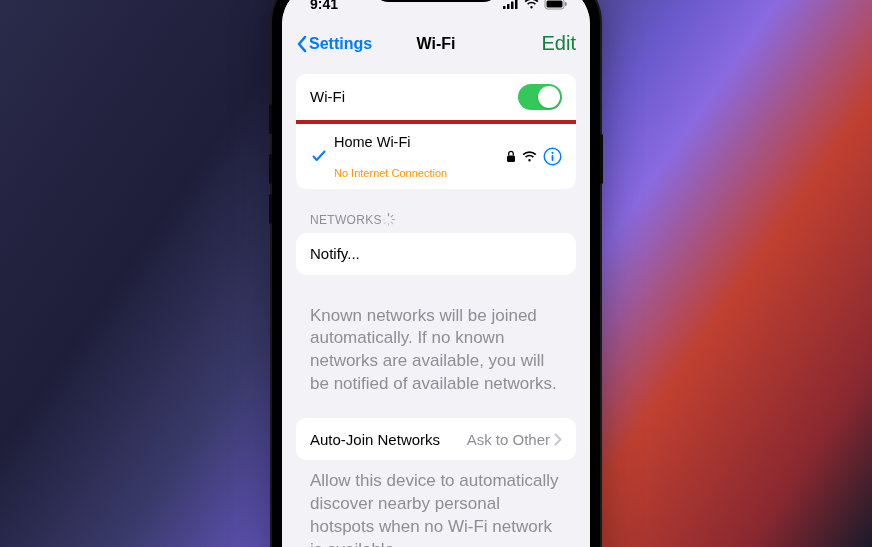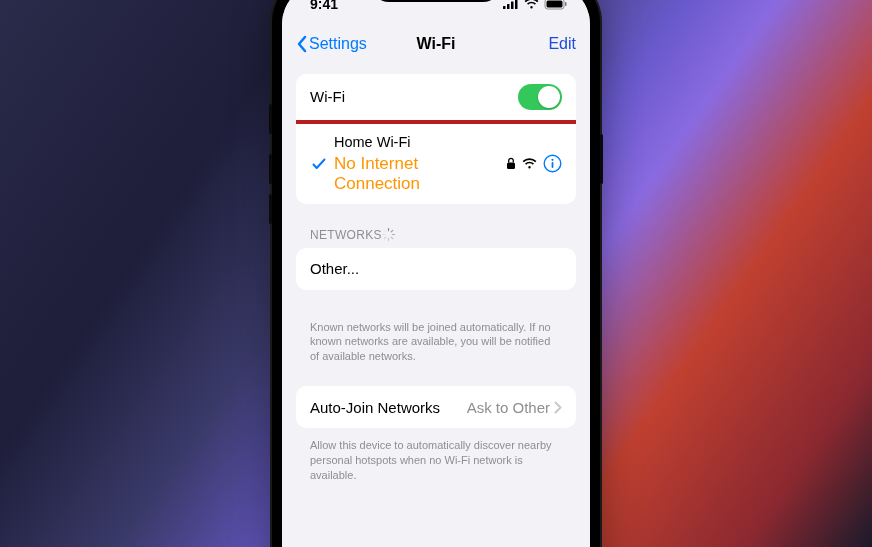--- a/index.html
+++ b/index.html
@@ -29,36 +29,36 @@
   }
   .status-bar {
     height: 40px; display: flex; justify-content: space-between; align-items: center;
     padding: 0 22px 0 28px; font-size: 14px; font-weight: 600; background: #f2f2f7;
   }
   .status-right { display: flex; gap: 5px; align-items: center; }
   .nav-bar {
     height: 40px; display: flex; align-items: center; justify-content: space-between;
     padding: 0 14px; background: #f2f2f7;
   }
-  .nav-back { display: flex; align-items: center; color: #007aff; font-size: 16px; gap:2px; }
+  .nav-back { display: flex; align-items: center; color: #007aff; font-size: 16px; gap:2px;font-weight:bold; }
   .nav-title { font-size: 16px; font-weight: 600; position:absolute; left:50%; transform:translateX(-50%); }
-  .nav-edit { color: #1d4ed8; font-size: 16px; }
+  .nav-edit { color: #15803d; font-size: 20px; }
   .content { padding: 10px 0 0 0; }
   .group { background: #fff; border-radius: 10px; margin: 0 14px 24px 14px; overflow:hidden; }
   .row { display: flex; align-items: center; padding: 10px 14px; min-height: 42px; }
   .row + .row { border-top: 4px solid #b91c1c; }
   .row-label { font-size: 15px; color: #000; flex: 1; }
-  .row-sub { font-size: 17px; color: #ff9500; margin-top: 4px; }
+  .row-sub { font-size: 11px; color: #ff9500; margin-top: 17px; }
   .check { color: #007aff; width: 18px; display:flex; align-items:center; justify-content:center; margin-right:6px; }
   .switch {
     width: 44px; height: 26px; background: #34c759; border-radius: 13px; position: relative;
   }
   .switch::after { content:""; position:absolute; right:2px; top:2px; width:22px; height:22px; background:#fff; border-radius:50%; box-shadow:0 1px 2px rgba(0,0,0,.2); }
   .section-header { font-size: 12px; color: #8e8e93; padding: 0 28px 6px 28px; display:flex; align-items:center; gap:0; letter-spacing:.3px; }
-  .footer-text { font-size: 11px; color: #8e8e93; padding: 6px 28px 0 28px; line-height: 1.35; }
+  .footer-text { font-size: 17px; color: #8e8e93; padding: 6px 28px 0 28px; line-height: 1.35; }
   .value-label { font-size: 15px; color: #8e8e93; margin-right: 4px; }
   .chevron { color: #c7c7cc; }
   .icons-right { display:flex; align-items:center; gap:6px; color:#000; }
   .info-icon { color:#007aff; }
   svg { display:block; }
   @keyframes spin { to { transform: rotate(360deg);} }
   .spinner svg { animation: spin 1.2s linear infinite; }
 </style>
 </head>
 <body>
@@ -158,21 +158,21 @@
                 <rect x="7.3" y="0" width="1.4" height="4" rx=".7" opacity=".4" transform="rotate(180 8 8)"></rect>
                 <rect x="7.3" y="0" width="1.4" height="4" rx=".7" opacity=".3" transform="rotate(225 8 8)"></rect>
                 <rect x="7.3" y="0" width="1.4" height="4" rx=".7" opacity=".2" transform="rotate(270 8 8)"></rect>
                 <rect x="7.3" y="0" width="1.4" height="4" rx=".7" opacity=".1" transform="rotate(315 8 8)"></rect>
               </g>
             </svg>
         </span>
       </div>
       <div class="group">
         <div class="row">
-          <span class="row-label">Other...</span>
+          <span class="row-label">Notify...</span>
         </div>
       </div>
 
       <div class="footer-text">Known networks will be joined automatically. If no known networks are available, you will be notified of available networks.</div>
 
       <div style="height:22px"></div>
 
       <div class="group" style="margin-bottom:4px">
         <div class="row">
           <span class="row-label">Auto-Join Networks</span>

